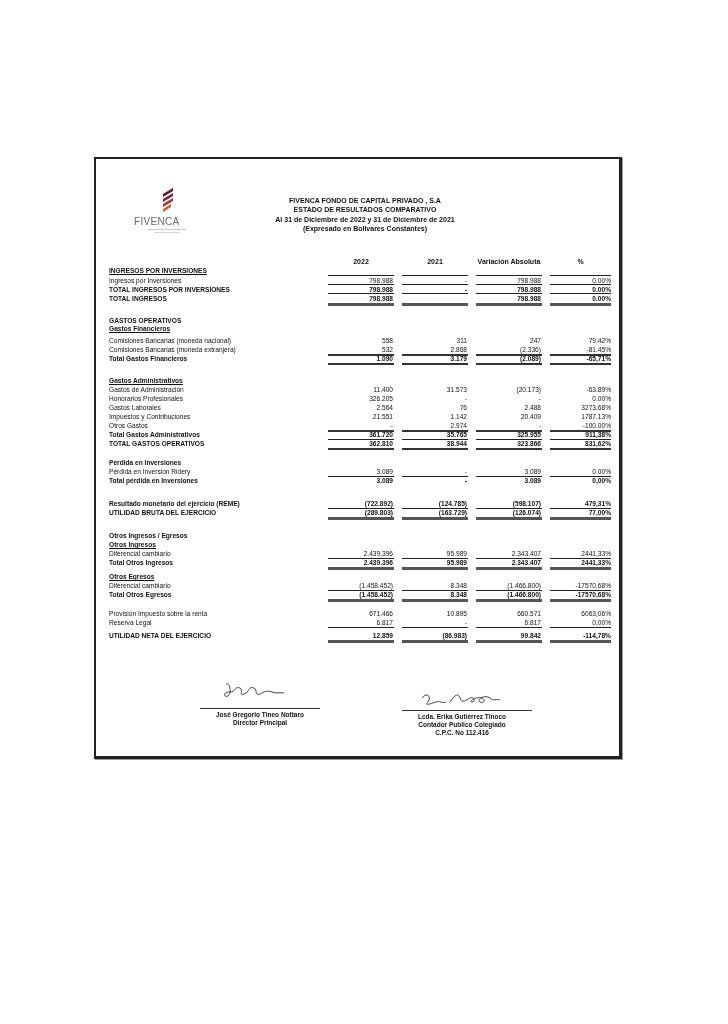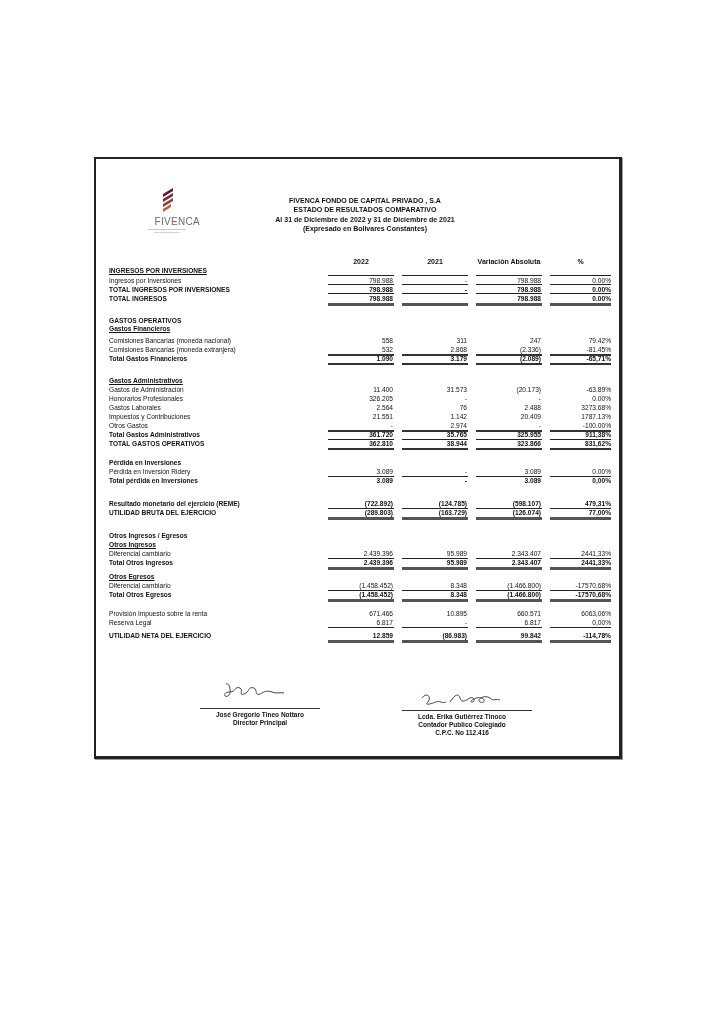--- a/index.html
+++ b/index.html
@@ -3,21 +3,21 @@
 <meta charset="utf-8">
 <style>
   html, body { margin: 0; padding: 0; background: #ffffff; }
   body { width: 728px; height: 1024px; position: relative; overflow: hidden;
          font-family: "Liberation Sans", sans-serif; color: #111; }
   .page-frame { position: absolute; left: 94px; top: 157px; width: 528px; height: 602px;
                 border: 2px solid #222; border-right-width: 3px; border-bottom-width: 3px; box-sizing: border-box;
                 box-shadow: 1px 1px 0 #999; }
   .logo { position: absolute; left: 134px; top: 186px; width: 66px; height: 50px; }
   .logo svg { display: block; margin: 0 auto; }
-  .logo-text { position: absolute; left: 0; top: 30px; width: 100%; text-align: right;
+  .logo-text { position: absolute; left: 0; top: 30px; width: 100%; text-align: left;
                font-size: 10px; letter-spacing: 0.3px; color: #6a6a6a; font-family: "Liberation Sans", sans-serif; }
   .logo-sub { position: absolute; left: 14px; top: 43px; width: 38px; height: 1px; background: #c9c9c9; }
   .logo-sub2 { position: absolute; left: 20px; top: 46px; width: 26px; height: 1px; background: #d4d4d4; }
 
   .header { position: absolute; left: 230px; top: 196px; width: 270px; text-align: center;
             font-size: 7px; font-weight: bold; line-height: 9.3px; }
 
   .col-head { position: absolute; top: 258px; font-size: 7px; font-weight: bold; text-align: center; }
 
   .row { position: absolute; left: 109px; width: 502px; height: 9px; font-size: 6.6px; line-height: 9px; }

